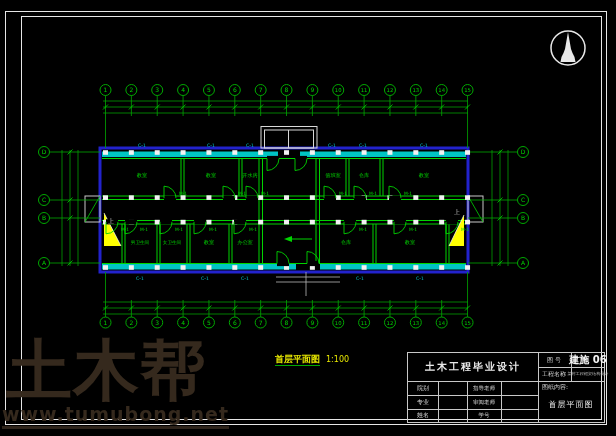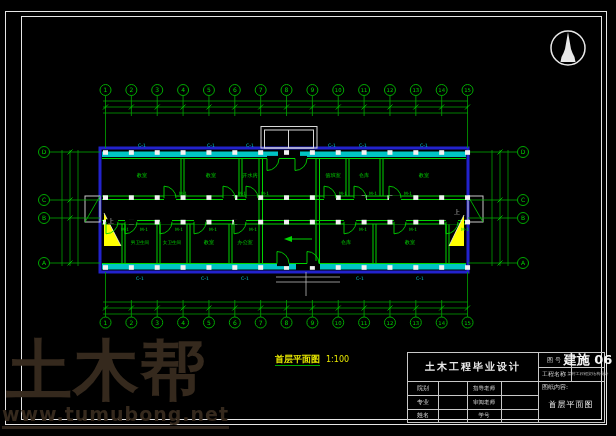--- a/index.html
+++ b/index.html
@@ -8,21 +8,21 @@
   .frame-outer{position:absolute;left:5px;top:11px;width:600px;height:412px;border:1.5px solid #e6e6e6;}
   .frame-inner{position:absolute;left:21px;top:16px;width:579px;height:402px;border:1.5px solid #e6e6e6;}
   svg.plan{position:absolute;left:0;top:0;z-index:3;}
   
   .tb{position:absolute;left:407px;top:352px;width:196px;height:69px;border:1px solid #c8c8c8;z-index:4;color:#d8d8d8;}
   .tb-line{position:absolute;background:#c8c8c8;}
   .tb span{position:absolute;transform:translate(-50%,-50%);white-space:nowrap;}
   .tb .ttl{font-size:10px;font-weight:bold;letter-spacing:2px;color:#e8e8e8;}
   .tb .lbl{font-size:6px;}
   .tb .lbl2{font-size:5.5px;}
-  .tb .dno{font-size:13px;font-weight:bold;color:#f5f5f5;}
+  .tb .dno{font-size:10px;font-weight:bold;color:#f5f5f5;}
   .tb .pname{font-size:6px;transform:translate(-50%,-50%) scale(0.68);color:#bdbdbd;}
   .tb .content-lbl{transform:none;font-size:6px;}
   .tb .content{font-size:8px;color:#eee;letter-spacing:1px;}
   
   .caption{position:absolute;left:243px;top:347px;z-index:4;margin-left:32px;}
   .caption .cap-t{font-size:9px;font-weight:bold;color:#e8e800;border-bottom:1px solid #00aa00;padding-bottom:1px;}
   .caption .cap-s{font-size:8px;color:#e8e800;margin-left:6px;}
   
   .wm{position:absolute;z-index:6;color:#35291d;font-weight:bold;}
   .wm-brand{left:6px;top:326px;font-size:66px;letter-spacing:1px;}

